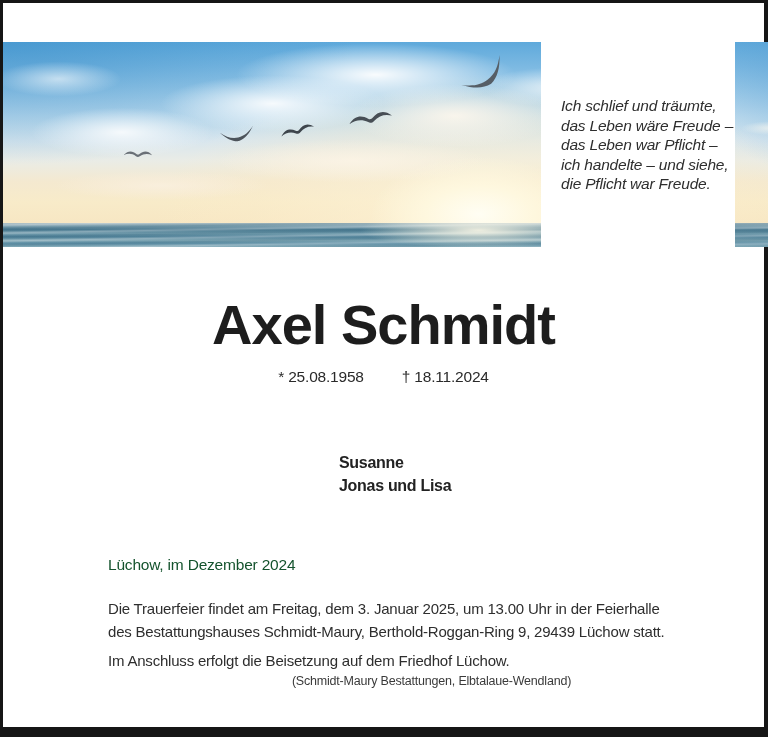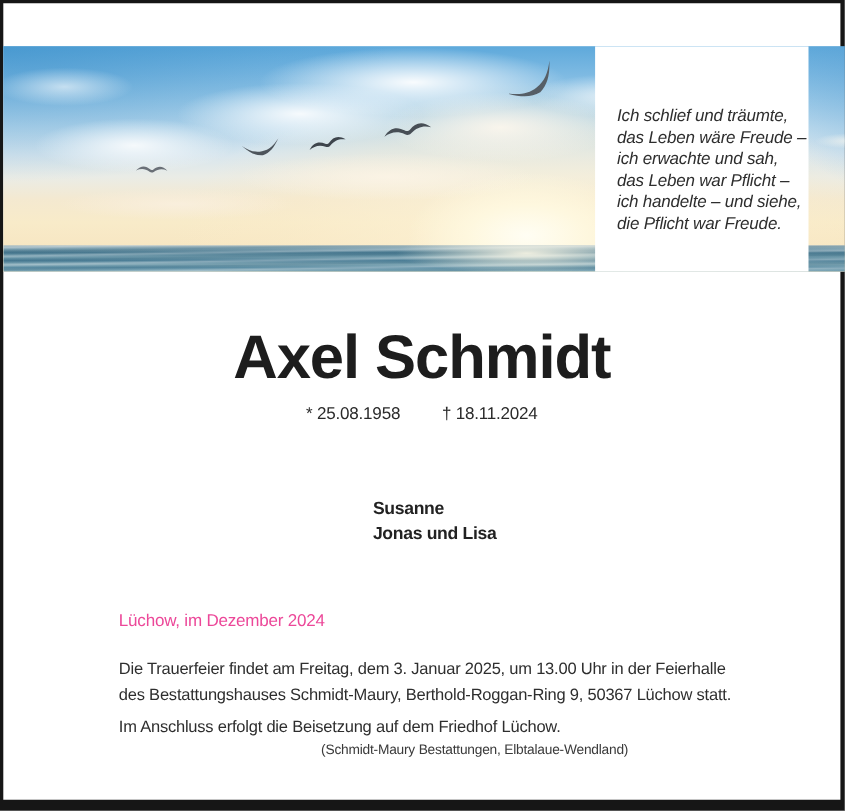--- a/index.html
+++ b/index.html
@@ -64,21 +64,21 @@
     position:absolute;left:0;width:761px;top:365px;
     display:flex;justify-content:center;gap:38px;
     font-size:15.5px;color:#2a2a2a;letter-spacing:-0.2px;
   }
   .family{position:absolute;left:324px;top:440px;color:#2e2e2e;}
   .family-intro{font-size:15.5px;line-height:20px;letter-spacing:-0.2px;}
   .family-names{margin-top:8px;margin-left:12px;}
   .family-name{font-size:16px;line-height:23px;font-weight:700;color:#222;letter-spacing:-0.3px;}
   .place-date{
     position:absolute;left:105px;top:553px;
-    font-size:15.5px;color:#ec4899;letter-spacing:-0.2px;
+    font-size:15.5px;color:#14532d;letter-spacing:-0.2px;
   }
   .announcement{position:absolute;left:105px;top:594px;color:#2e2e2e;}
   .ann-line{font-size:15px;line-height:23px;letter-spacing:-0.2px;white-space:nowrap;}
   .ann-line.last{margin-top:6px;}
   .credit{
     position:absolute;left:0;width:761px;top:671px;text-align:center;
     font-size:12.5px;color:#3a3a3a;letter-spacing:-0.2px;margin-left:48px;
   }
 </style>
 </head>
@@ -102,21 +102,20 @@
     <svg class="bird" style="left:344px;top:66px;transform:rotate(-10deg);" width="46" height="16" viewBox="0 0 40 14">
       <path d="M1,11 C7,4 13,5 18,9 C19,10 21,10 22,9 C27,4.5 33,3.5 39,10 C33,7.5 28,8 22.5,12 C21,13.2 19,13.2 17.5,12 C12,8 6.5,8.5 1,11 Z" fill="#474e55"></path>
     </svg>
     <svg class="bird" style="left:457px;top:24px;transform:rotate(-38deg);" width="54" height="25" viewBox="0 0 40 18">
       <path d="M2,1 C8,9 13,13 20,14 C27,13 32,9 38,1 C32,7 27,10 20,10 C13,10 8,7 2,1 Z" fill="#565e66"></path>
     </svg>
 
     <div class="poem-cover">
       <div class="poem-line">Ich schlief und träumte,</div>
       <div class="poem-line">das Leben wäre Freude –</div>
-      <div class="poem-line">ich erwachte und sah,</div>
       <div class="poem-line">das Leben war Pflicht –</div>
       <div class="poem-line">ich handelte – und siehe,</div>
       <div class="poem-line">die Pflicht war Freude.</div>
     </div>
   </div>
 
   <div class="name">Axel Schmidt</div>
 
   <div class="dates">
     <span>* 25.08.1958</span>
@@ -127,19 +126,19 @@
     <div class="family-names">
       <div class="family-name">Susanne</div>
       <div class="family-name">Jonas und Lisa</div>
     </div>
   </div>
 
   <div class="place-date">Lüchow, im Dezember 2024</div>
 
   <div class="announcement">
     <div class="ann-line">Die Trauerfeier findet am Freitag, dem 3. Januar 2025, um 13.00 Uhr in der Feierhalle</div>
-    <div class="ann-line">des Bestattungshauses Schmidt-Maury, Berthold-Roggan-Ring 9, 50367 Lüchow statt.</div>
+    <div class="ann-line">des Bestattungshauses Schmidt-Maury, Berthold-Roggan-Ring 9, 29439 Lüchow statt.</div>
     <div class="ann-line last">Im Anschluss erfolgt die Beisetzung auf dem Friedhof Lüchow.</div>
   </div>
 
   <div class="credit">(Schmidt-Maury Bestattungen, Elbtalaue-Wendland)</div>
 
 </div>
 
 </body></html>

